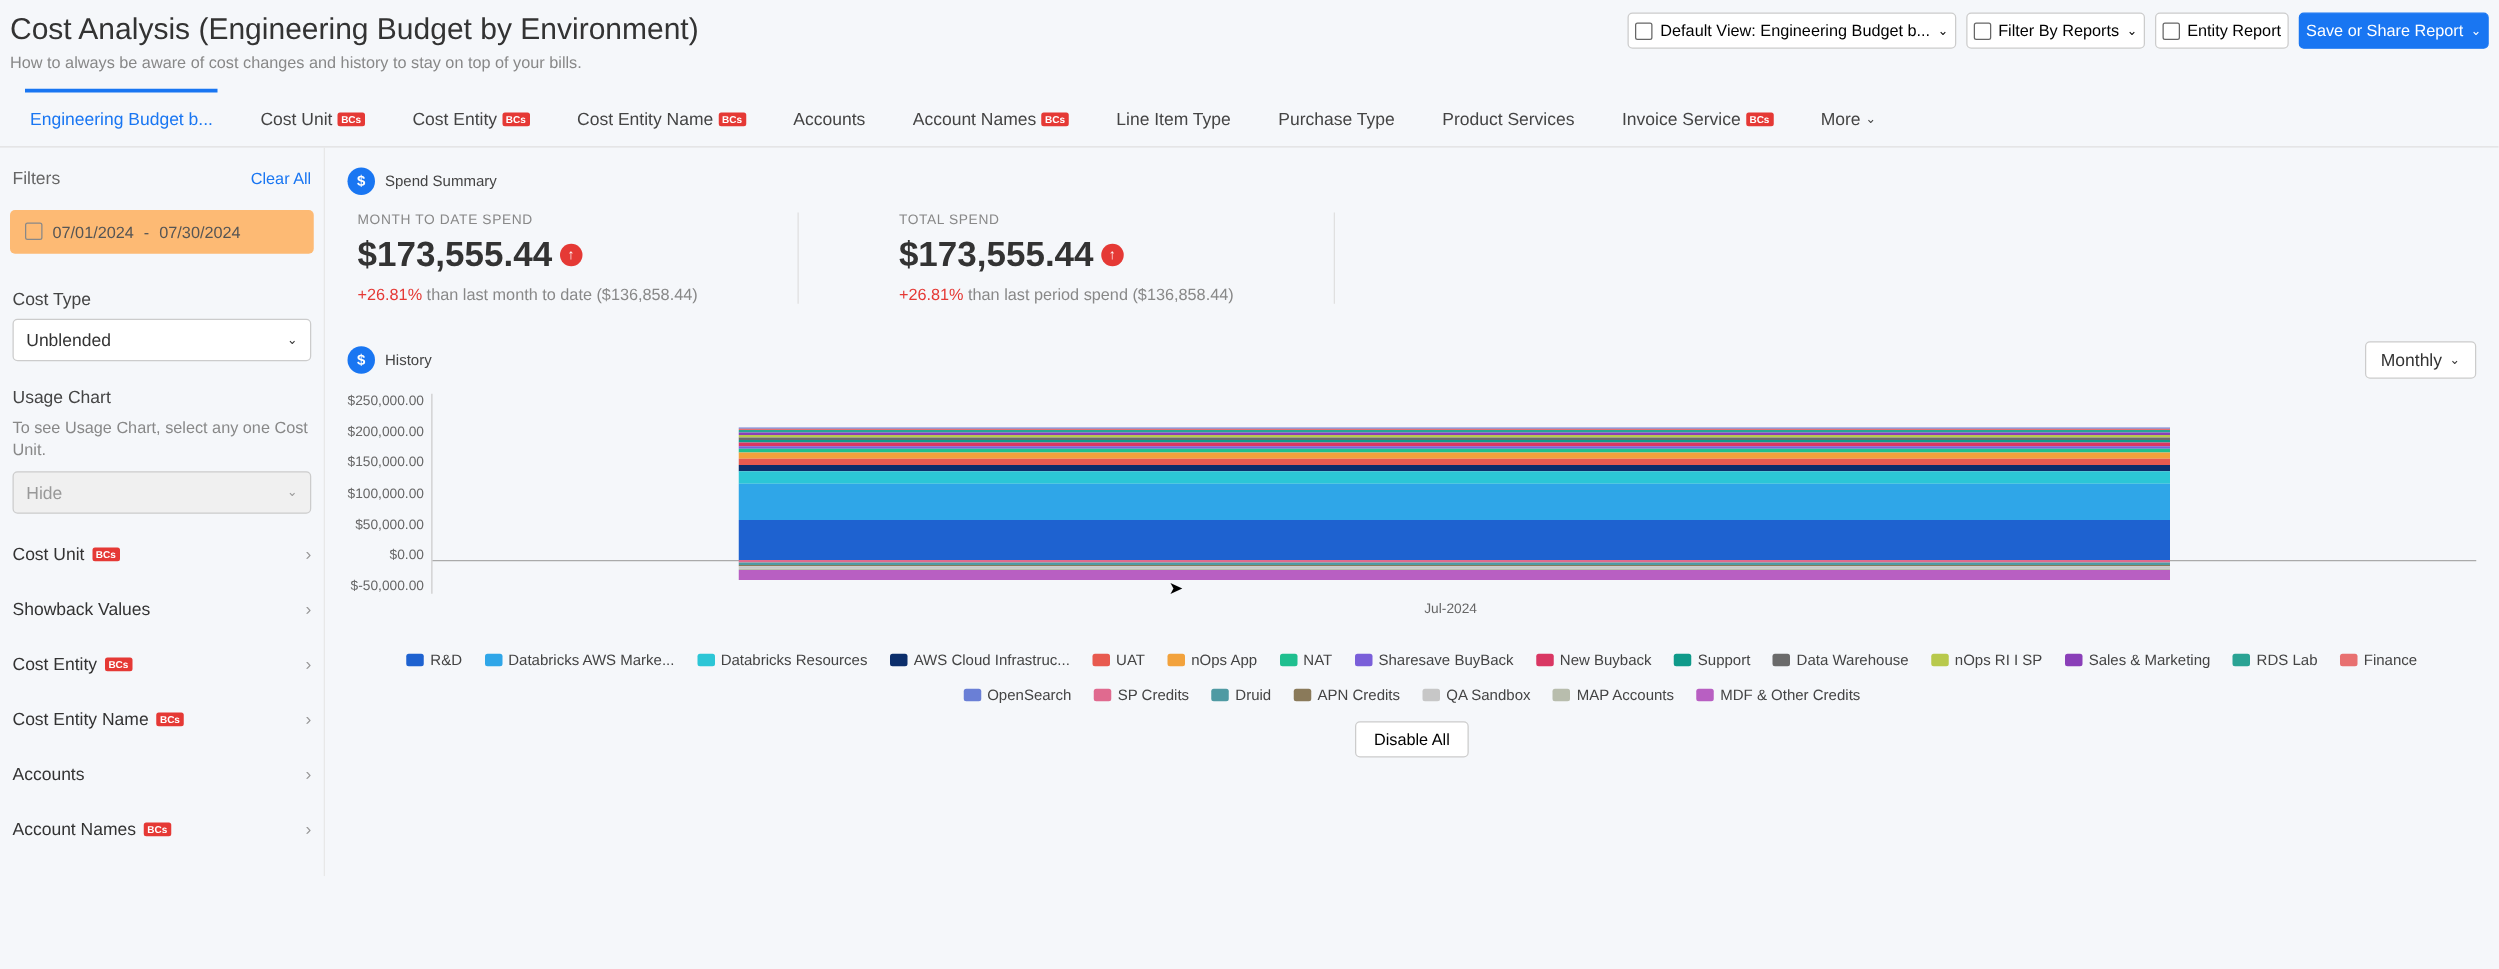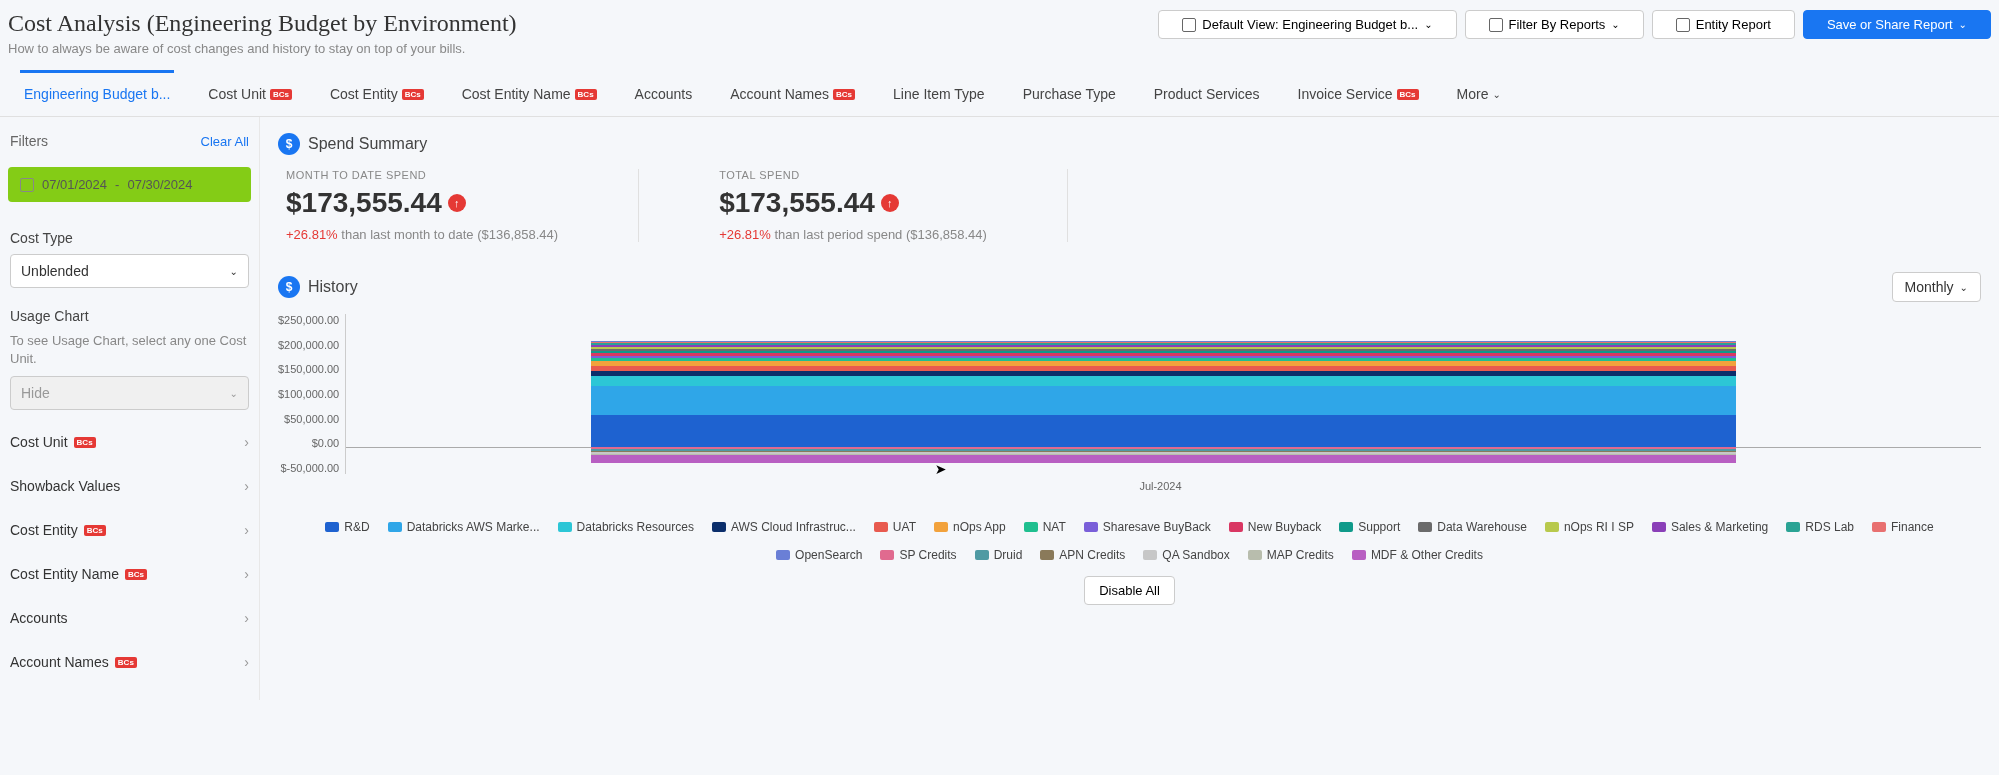--- a/index.html
+++ b/index.html
@@ -1,55 +1,55 @@
 <!DOCTYPE html>
 <html><head>
 <meta charset="utf-8">
 <style>
 * { box-sizing: border-box; margin: 0; padding: 0; font-family: -apple-system, BlinkMacSystemFont, "Segoe UI", Arial, sans-serif; }
 body { background: #f5f7fa; color: #333; font-size: 14px; }
 
 .header { display: flex; justify-content: space-between; align-items: flex-start; padding: 10px 8px 6px 8px; }
-.header-left h1 { font-size: 24px; font-weight: 500; color: #333; font-family: Liberation Serif, serif; }
+.header-left h1 { font-size: 24px; font-weight: 500; color: #333; }
 .header-left p { font-size: 13px; color: #888; margin-top: 4px; }
 .header-right { display: flex; gap: 8px; }
 
-.btn { display: inline-flex; align-items: center; gap: 6px; padding: 6px 23px; border: 1px solid #ccc; border-radius: 4px; background: #fff; font-size: 13px; cursor: pointer; white-space: nowrap; }
+.btn { display: inline-flex; align-items: center; gap: 6px; padding: 6px 5px; border: 1px solid #ccc; border-radius: 4px; background: #fff; font-size: 13px; cursor: pointer; white-space: nowrap; }
 .btn-primary { background: #1976f2; color: #fff; border-color: #1976f2; }
 .chevron { font-size: 10px; color: inherit; }
 
 .tabs { display: flex; gap: 30px; padding: 0 20px; border-bottom: 1px solid #e0e0e0; margin-top: 10px; }
 .tab { padding: 14px 4px; font-size: 14px; color: #444; cursor: pointer; position: relative; display: flex; align-items: center; gap: 4px; }
 .tab.active { color: #1976f2; }
 .tab.active::before { content: ''; position: absolute; top: -2px; left: 0; right: 0; height: 3px; background: #1976f2; }
 .badge { background: #e53935; color: #fff; font-size: 8px; padding: 1px 3px; border-radius: 2px; font-weight: bold; }
 
 .main { display: flex; }
 .sidebar { width: 260px; padding: 16px 0; border-right: 1px solid #e8e8e8; }
 .filters-hdr { display: flex; justify-content: space-between; align-items: center; padding: 0 10px 12px 10px; }
 .filters-hdr span:first-child { color: #666; font-size: 14px; }
 .clear-all { color: #1976f2; font-size: 13px; cursor: pointer; }
 
-.date-box { background: #84cc16; border-radius: 4px; padding: 10px 12px; margin: 6px 8px 18px 8px; display: flex; align-items: center; gap: 8px; font-size: 13px; color: #555; }
+.date-box { background: #fdba74; border-radius: 4px; padding: 10px 12px; margin: 6px 8px 18px 8px; display: flex; align-items: flex-start; gap: 8px; font-size: 13px; color: #555; }
 .date-icon { width: 14px; height: 14px; border: 1px solid #888; border-radius: 2px; }
 
 .filter-sec { padding: 10px 10px; }
 .filter-label { font-size: 14px; color: #444; margin-bottom: 8px; }
 .select { border: 1px solid #ccc; border-radius: 4px; padding: 8px 10px; display: flex; justify-content: space-between; align-items: center; background: #fff; cursor: pointer; }
 .select.disabled { background: #f0f0f0; color: #999; }
 .filter-hint { font-size: 13px; color: #888; margin-top: 4px; line-height: 1.4; }
 
 .filter-row { display: flex; justify-content: space-between; align-items: center; padding: 14px 10px; cursor: pointer; }
 .filter-row .chevron { color: #999; font-size: 14px; }
 .filter-row-label { display: flex; align-items: center; gap: 6px; }
 
 .content { flex: 1; padding: 16px 18px; }
 .section-hdr { display: flex; align-items: center; gap: 8px; margin-bottom: 14px; }
 .circle-icon { width: 22px; height: 22px; border-radius: 50%; background: #1976f2; color: #fff; display: flex; align-items: center; justify-content: center; font-size: 12px; font-weight: bold; }
-.section-title { font-size: 16px; color: #444; }
+.section-title { font-size: 12px; color: #444; }
 
 .summary { display: flex; gap: 80px; margin-bottom: 30px; margin-left: 8px; }
 .summary-block .label { font-size: 11px; color: #888; letter-spacing: 0.5px; margin-bottom: 6px; }
 .summary-block .value { font-size: 28px; font-weight: 600; color: #333; display: flex; align-items: center; gap: 6px; }
 .up-circle { width: 18px; height: 18px; border-radius: 50%; background: #e53935; color: #fff; display: flex; align-items: center; justify-content: center; font-size: 11px; }
 .summary-block .delta { font-size: 13px; margin-top: 8px; }
 .summary-block .delta .pct { color: #e53935; text-align: center; }
 .summary-block .delta .rest { color: #888; }
 .divider { width: 1px; background: #e0e0e0; }
 
@@ -376,21 +376,21 @@
         <div class="legend-item">
           <span class="swatch" style="background: rgb(138, 122, 90);"></span>
           <span>APN Credits</span>
         </div>
         <div class="legend-item">
           <span class="swatch" style="background: rgb(199, 199, 199);"></span>
           <span>QA Sandbox</span>
         </div>
         <div class="legend-item">
           <span class="swatch" style="background: rgb(184, 189, 173);"></span>
-          <span>MAP Credits</span>
+          <span>MAP Accounts</span>
         </div>
         <div class="legend-item">
           <span class="swatch" style="background: rgb(184, 95, 194);"></span>
           <span>MDF &amp; Other Credits</span>
         </div>
       </div>
     <button class="disable-all">Disable All</button>
   </div>
 </div>
 

